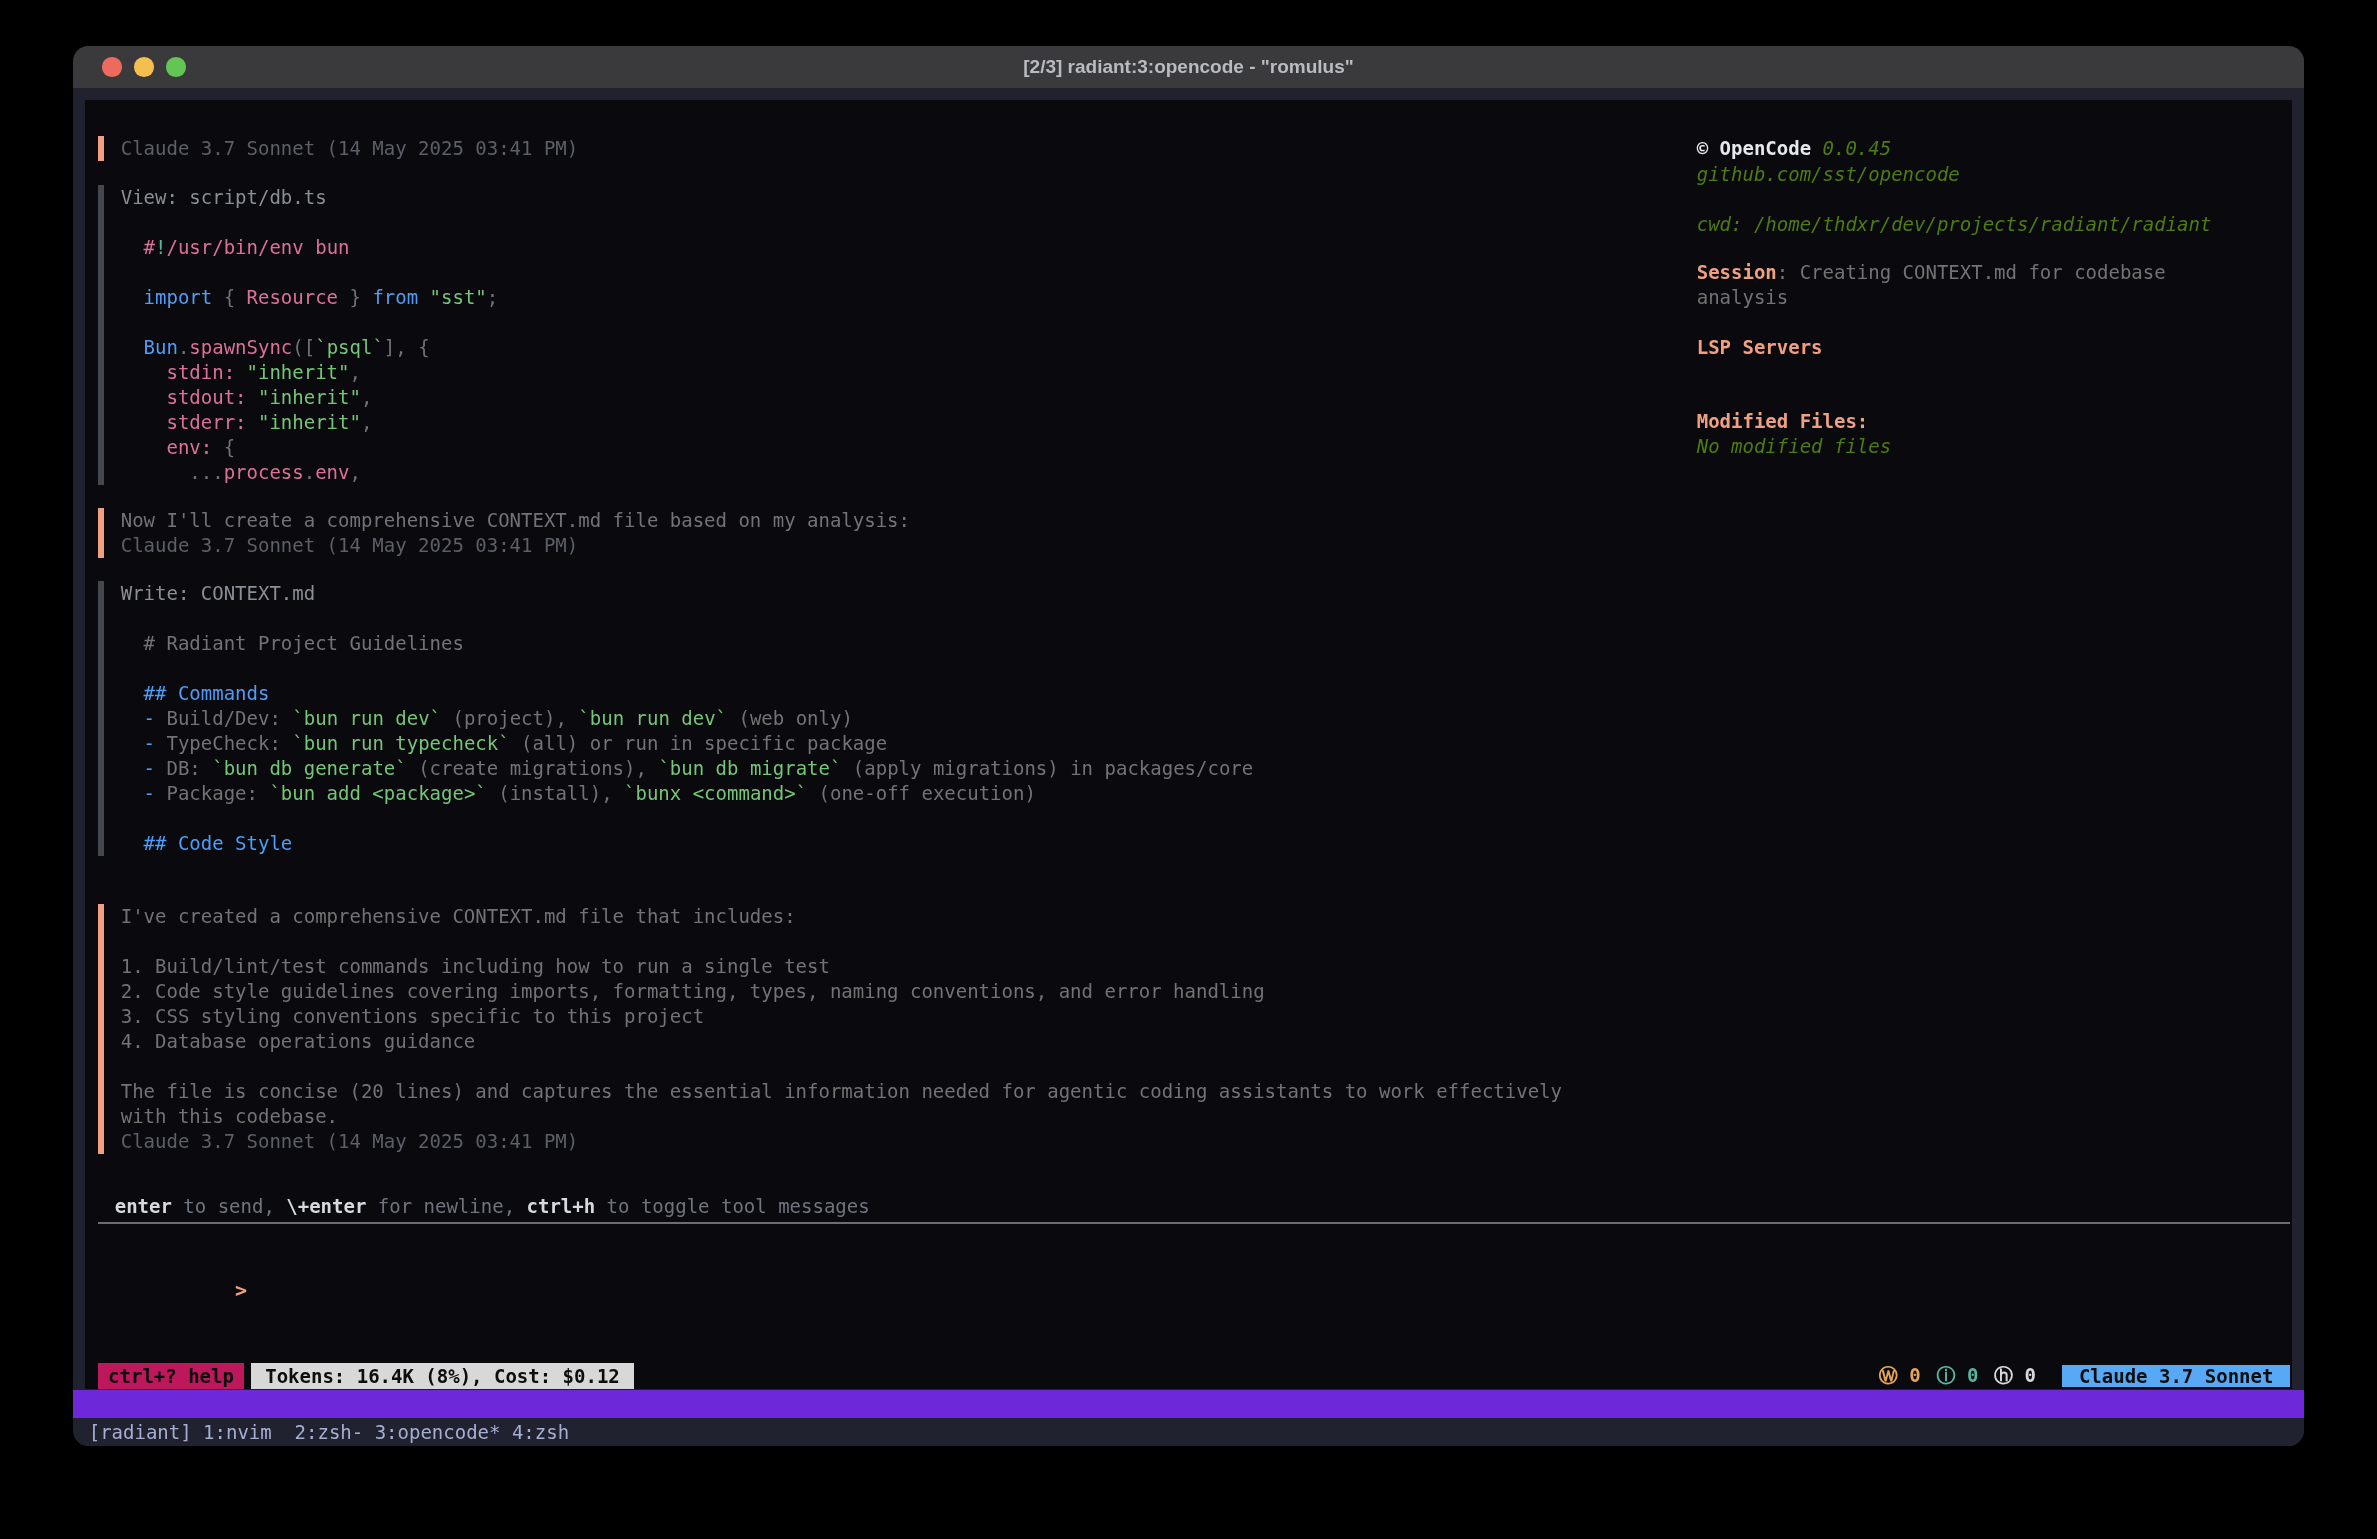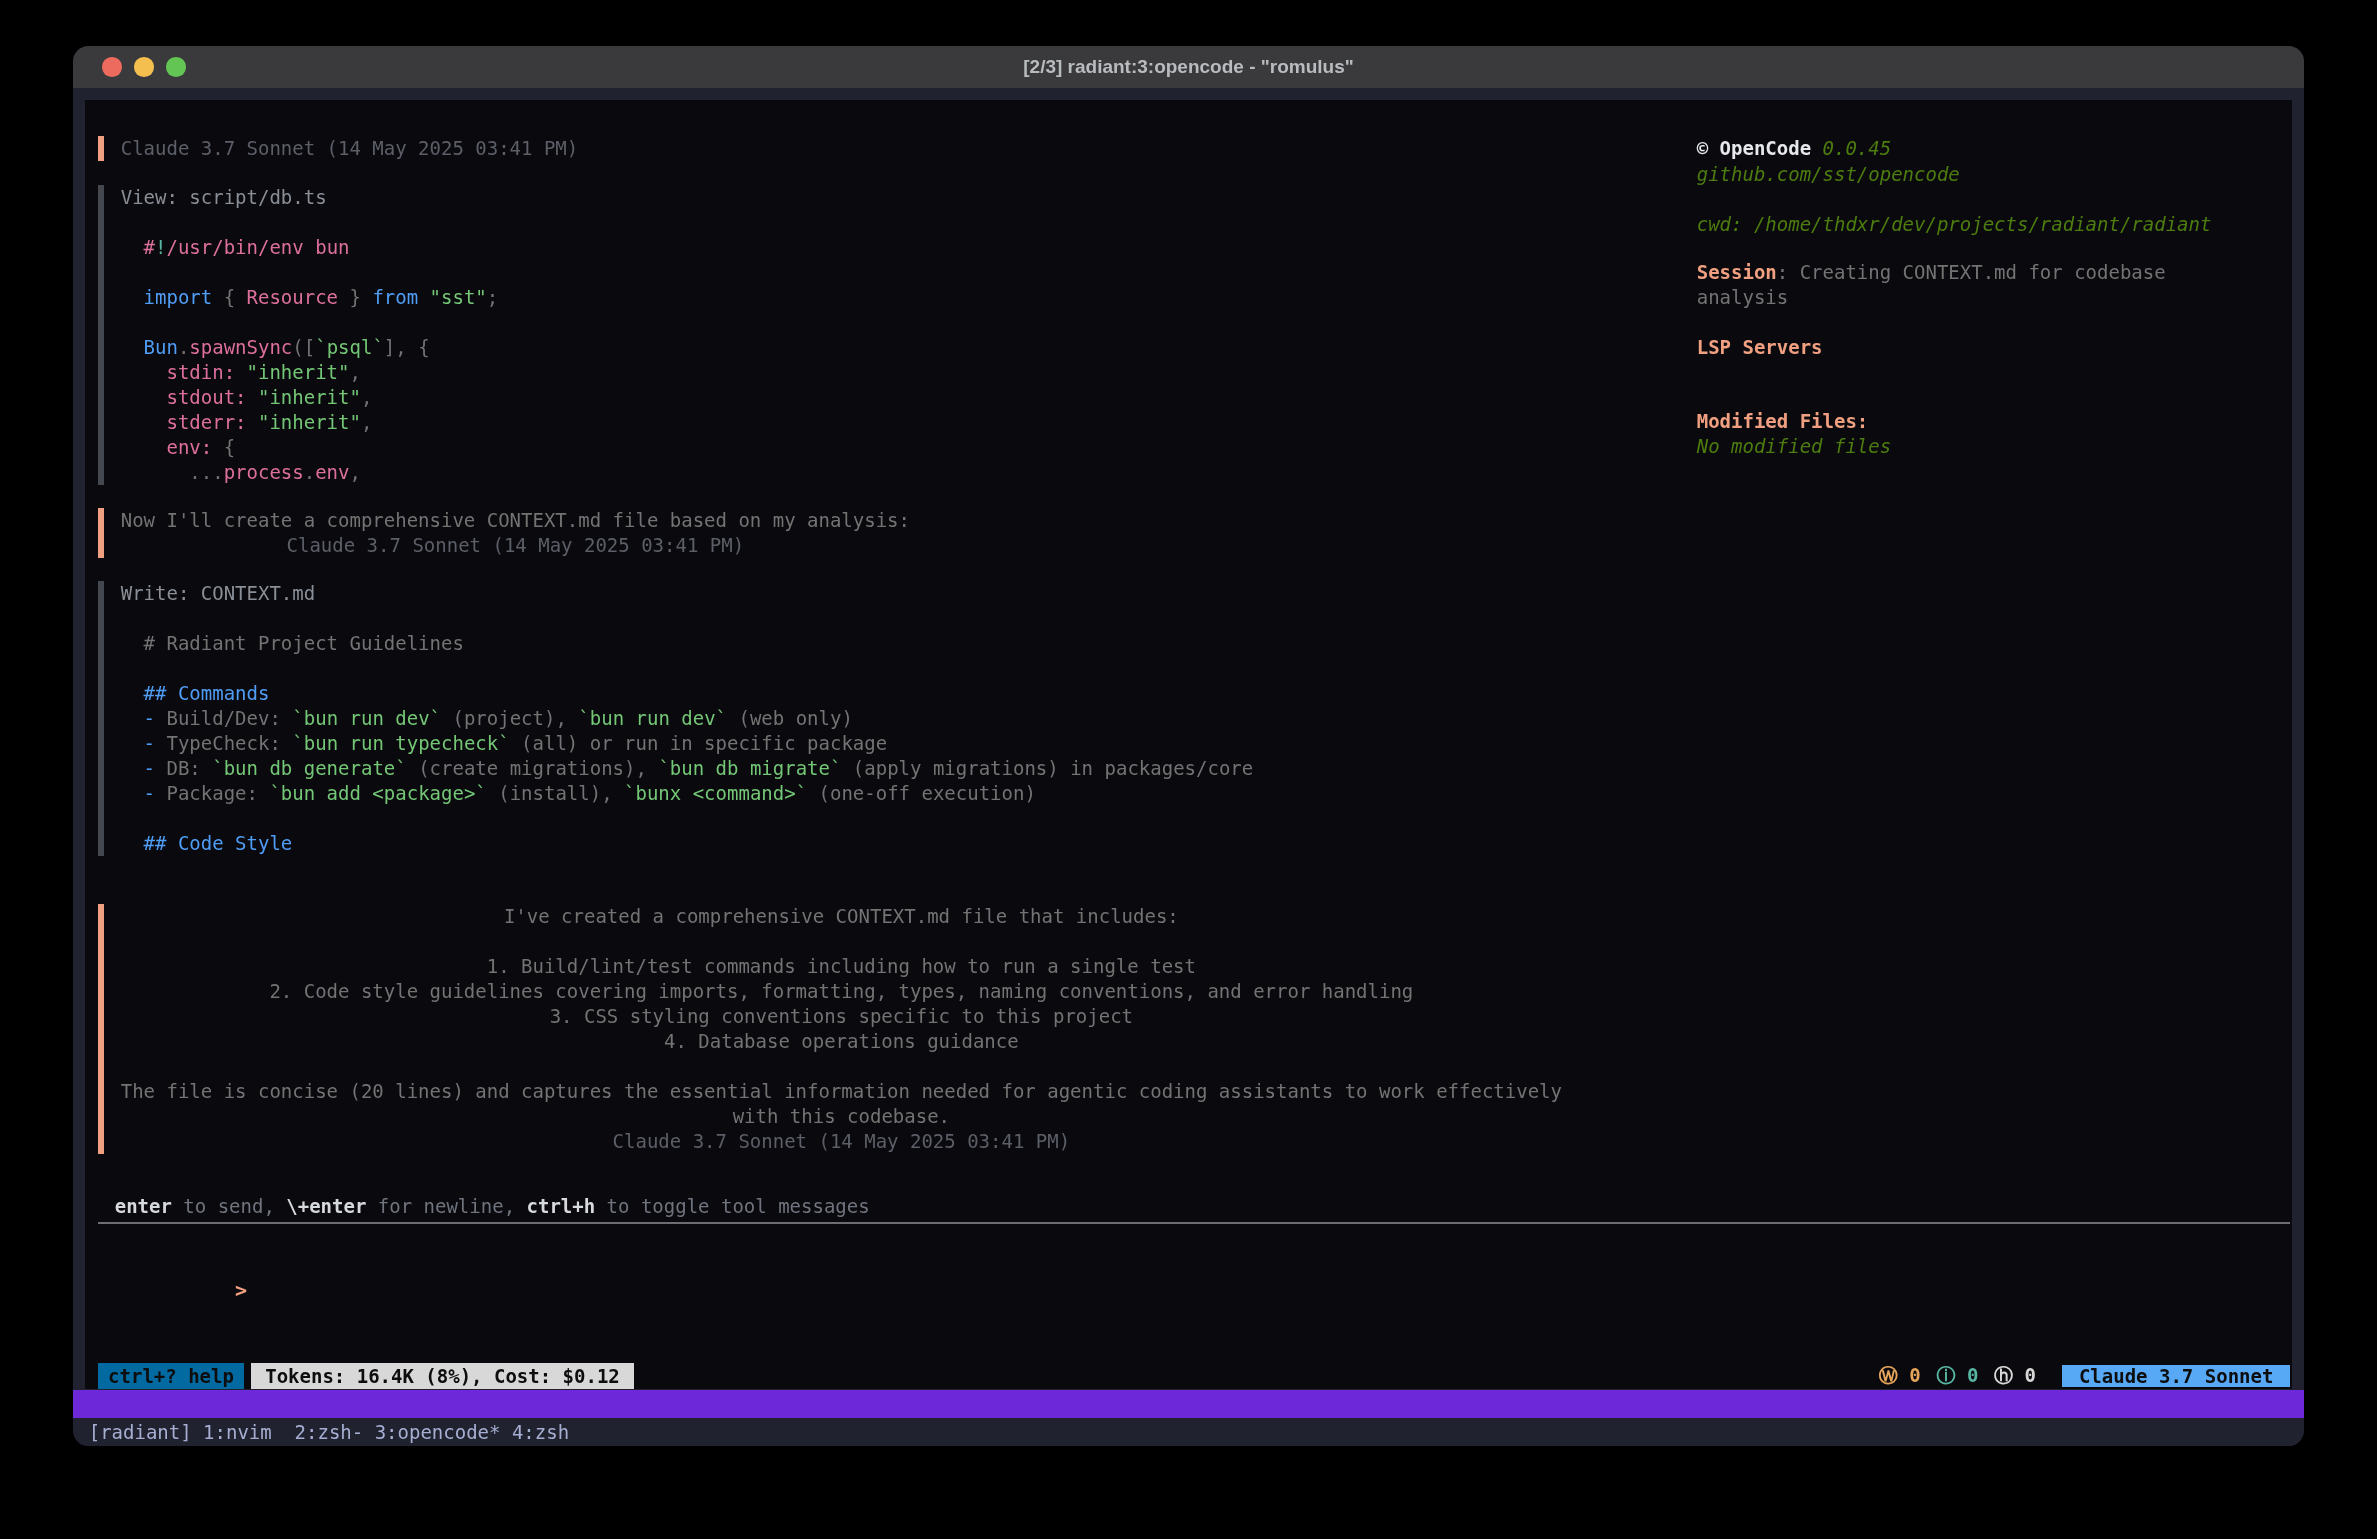--- a/index.html
+++ b/index.html
@@ -25,42 +25,42 @@
     text-align:center;line-height:42px;color:#b9bcbf;font-weight:bold;font-size:19px;
     font-family:"Liberation Sans",sans-serif;
   }
   .term{position:absolute;left:0;top:42px;right:0;bottom:0;background:#20222f;}
   .app{
     position:absolute;left:11.7px;top:12.4px;width:2207px;height:1289px;
     background:#0a0a0e;overflow:hidden;font-size:19px;
   }
   .line{height:25px;line-height:25px;white-space:pre;}
   .block{position:absolute;left:13px;padding-left:17px;border-left:6.5px solid #45474f;}
-  .block.orange{border-left-color:#f0a080;text-align:center;}
+  .block.orange{border-left-color:#f0a080;}
   .tk-text{color:#737373;}
   .tk-dim{color:#5c5f68;}
   .tk-muted{color:#8a8e97;}
   .tk-pink{color:#dd6f9d;}
   .tk-teal{color:#56b6a2;}
   .tk-blue{color:#4f9df6;}
   .tk-green{color:#74c776;}
   .tk-gray{color:#70747e;}
   .tk-bold{color:#d6d9dd;font-weight:bold;margin-top:10px;}
   .tk-whitebold{color:#e6e8eb;font-weight:bold;}
   .tk-orangebold{color:#f0a080;font-weight:bold;}
   .tk-dim2{color:#4d7c0f;font-style:italic;}
   .help{position:absolute;left:30px;top:1094px;}
   .help .line{height:25px;}
   .divider{position:absolute;left:13px;top:1122px;width:2192px;height:1.3px;background:#6b6d72;}
   .prompt{position:absolute;left:30px;top:1145px;width:2173px;height:30px;
     color:#f0a080;font-weight:bold;font-size:20px;line-height:30px;white-space:pre;}
   .statusbar{position:absolute;left:13px;right:1.3px;bottom:0;height:26px;
     display:flex;align-items:stretch;font-weight:bold;font-size:19px;}
   .chip{display:flex;align-items:center;padding:0 10.4px;color:#0d0d0d;white-space:pre;}
-  .chip.gray-chip{background:#0369a1;}
+  .chip.gray-chip{background:#be185d;}
   .chip.light-chip{background:#d8d8d8;margin-left:6.5px;padding:0 14.4px;}
   .status-right{margin-left:auto;display:flex;align-items:center;}
   .counters{display:flex;align-items:center;gap:15.7px;margin-right:26px;white-space:pre;}
   .ctr{font-weight:bold;}
   .ctr.orange{color:#e5a45a;}
   .ctr.teal{color:#58b5a2;}
   .ctr.white{color:#d8d8d8;}
   .chip.blue-chip{background:#57a9f6;padding:0 17px;}
   .sidebar{position:absolute;left:1612px;top:36px;width:561px;height:979px;}
   .srow{position:absolute;left:0;white-space:pre;height:25px;line-height:25px;}

